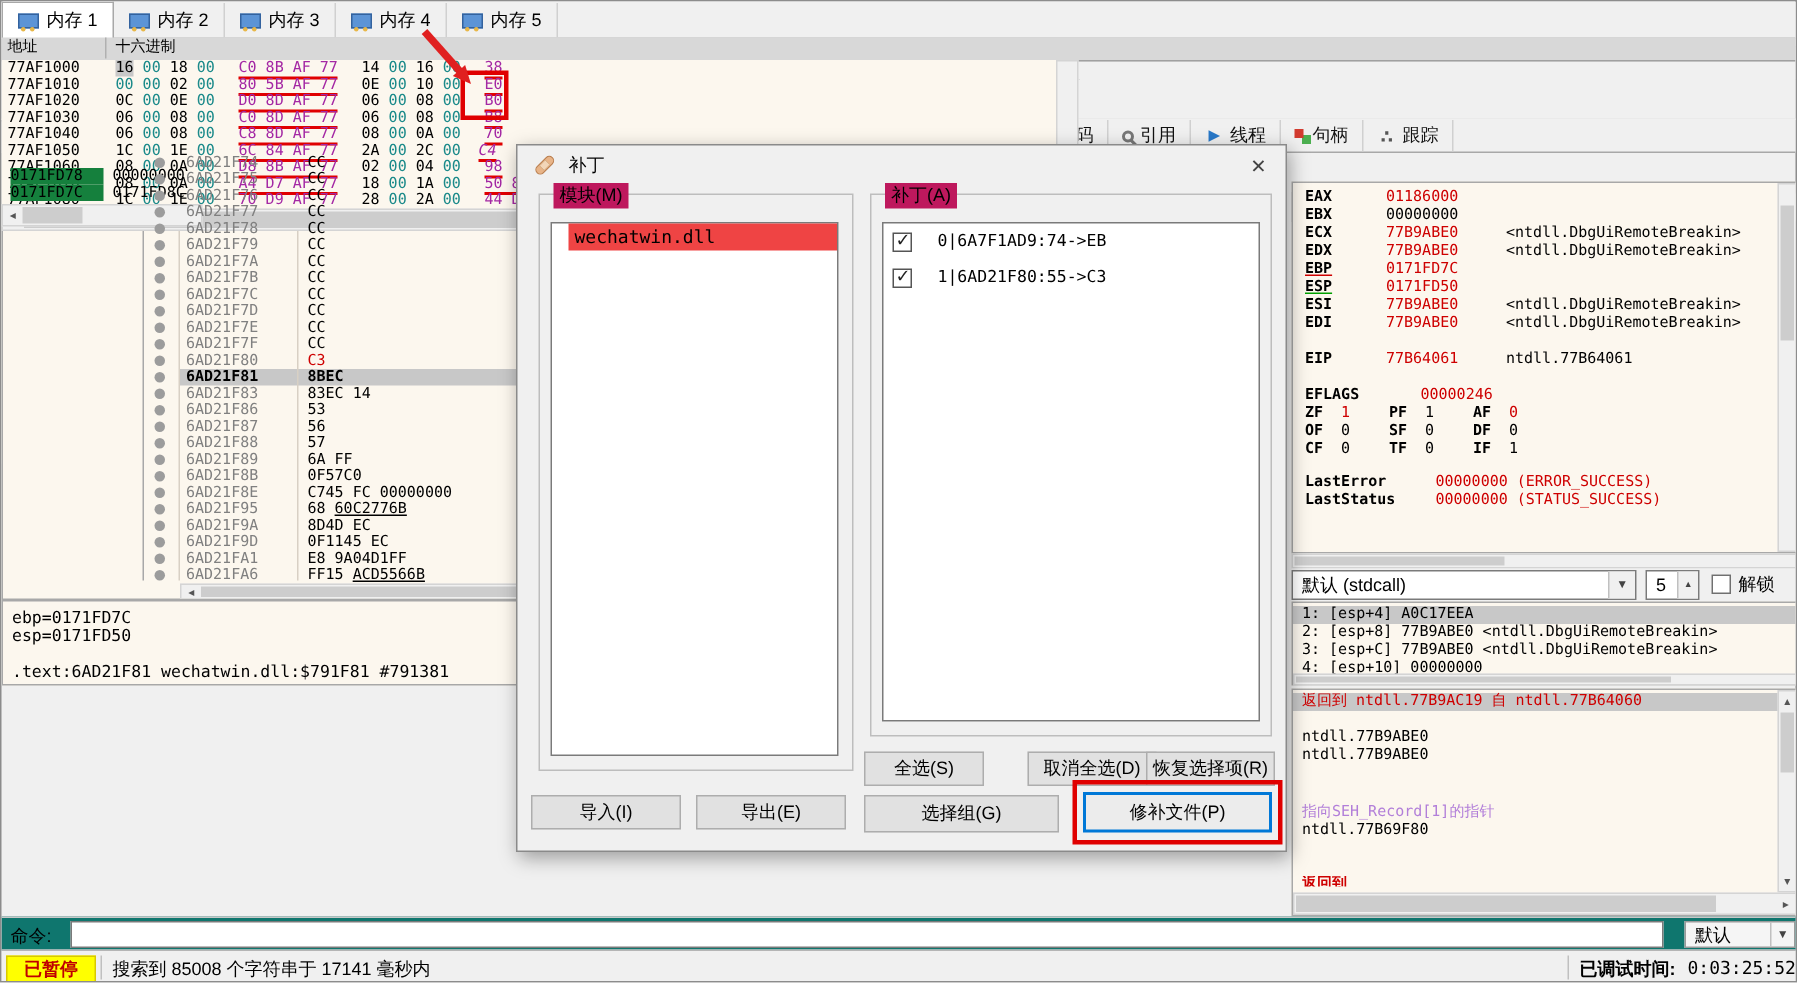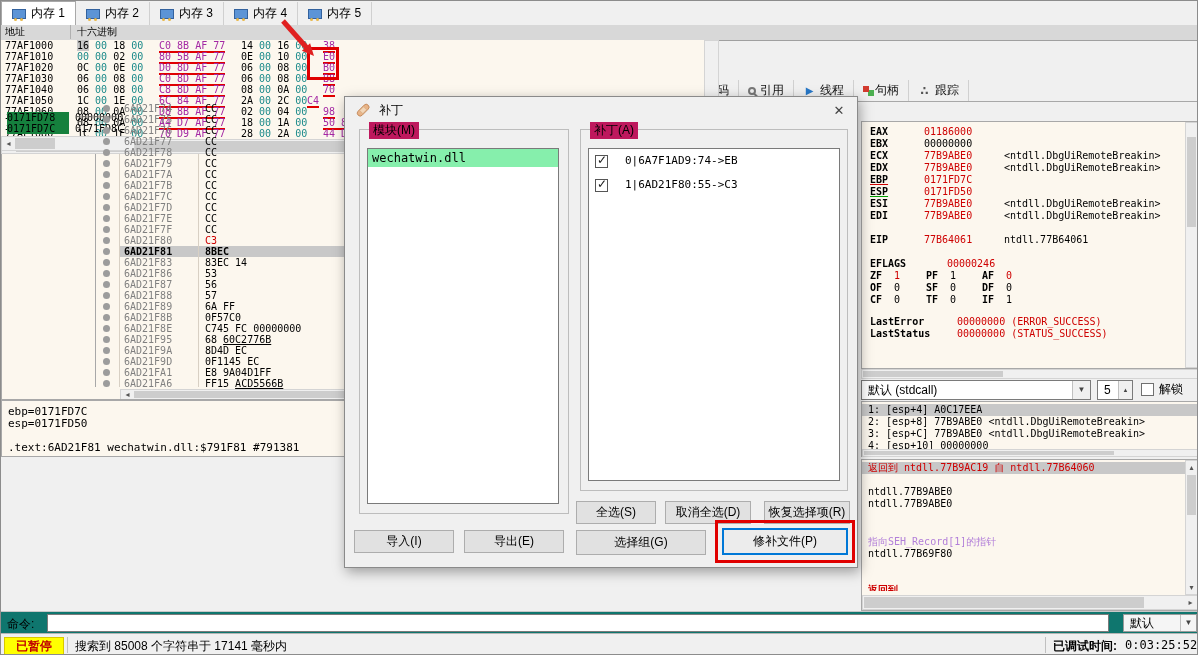--- a/index.html
+++ b/index.html
@@ -191,29 +191,29 @@
   #dialog{position:absolute;left:343px;top:95px;width:514px;height:472px;background:#F0F0F0;border:1px solid #8A8A8A;box-sizing:border-box;box-shadow:2px 4px 12px rgba(0,0,0,0.35);z-index:50;}
   #dlg-titlebar{position:absolute;left:0;top:0;width:100%;height:26px;display:flex;align-items:center;}
   #dlg-icon{margin:0 8px 0 10px;width:16px;height:16px;flex:none;}
   #dlg-close{position:absolute;right:8px;top:4px;width:20px;height:18px;display:flex;align-items:center;justify-content:center;color:#444;font-size:13px;}
   .grp{position:absolute;border:1px solid #BDBDBD;}
   .grp-label{position:absolute;top:-8px;left:9px;background:#be185d;padding:0 4px;}
   #grp-module{left:14px;top:32px;width:208px;height:383px;}
   #grp-patch{left:235px;top:32px;width:266px;height:360px;}
   #module-list{position:absolute;left:22px;top:51px;width:192px;height:356px;background:#FFF;border:1px solid #7A7A7A;box-sizing:border-box;}
   .mod-item{height:18px;line-height:18px;padding-left:4px;font-family:"DejaVu Sans Mono",monospace;font-size:12px;}
-  .mod-item.sel{background:#86efac;}
+  .mod-item.sel{background:#ef4444;margin-left:11px;}
   #patch-list{position:absolute;left:243px;top:51px;width:252px;height:333px;background:#FFF;border:1px solid #7A7A7A;box-sizing:border-box;}
   .patch-item{position:relative;height:20px;margin-top:4px;}
   .pcheck{position:absolute;left:6px;top:2px;width:13px;height:13px;background:#FFF;border:1px solid #555;box-sizing:border-box;}
   .pcheck.checked::after{content:"✓";position:absolute;left:1px;top:-3px;font-size:12px;color:#222;}
   .ptext{position:absolute;left:36px;top:1px;font-family:"DejaVu Sans Mono",monospace;font-size:11px;}
   .dbtn{position:absolute;background:#E1E1E1;border:1px solid #ADADAD;box-sizing: border-box;display:flex;align-items:center;justify-content:center;font-size:12px;}
   #btn-selall{left:231px;top:404px;width:80px;height:23px;}
-  #btn-deselall{left:320px;top:404px;width:86px;height:23px;}
+  #btn-deselall{left:340px;top:404px;width:86px;height:23px;}
   #btn-restore{left:419px;top:404px;width:86px;height:23px;}
   #btn-import{left:9px;top:433px;width:100px;height:23px;}
   #btn-export{left:119px;top:433px;width:100px;height:23px;}
   #btn-group{left:231px;top:433px;width:130px;height:25px;}
   #btn-patchfile{left:377px;top:431px;width:126px;height:27px;border:2px solid #0078D7;background:#ECECEC;}
   
   .anno{position:absolute;z-index:70;pointer-events:none;}
   #anno-rect-toolbar{left:306px;top:46px;width:32px;height:33px;border:3px solid #E00000;box-sizing:border-box;}
   #anno-rect-button{left:714px;top:519px;width:140px;height:43px;border:3px solid #E00000;box-sizing:border-box;}
 </style>
@@ -572,21 +572,21 @@
           <span class="mgrp" style="left: 76px;"><span class="b1">06</span><span class="b0"> 00</span><span class="b1"> 08</span><span class="b0"> 00</span></span>
           <span class="mgrp ptr" style="left: 158px;"><span>C8</span><span> 8D</span><span> AF</span><span> 77</span></span>
           <span class="mgrp" style="left: 240px;"><span class="b1">08</span><span class="b0"> 00</span><span class="b1"> 0A</span><span class="b0"> 00</span></span>
           <span class="mgrp ptr" style="left: 322px;"><span>70</span></span>
         </div>
         <div class="mrow">
           <span class="maddr">77AF1050</span>
           <span class="mgrp" style="left: 76px;"><span class="b1">1C</span><span class="b0"> 00</span><span class="b1"> 1E</span><span class="b0"> 00</span></span>
           <span class="mgrp ptr" style="left: 158px;"><span>6C</span><span> 84</span><span> AF</span><span> 77</span></span>
           <span class="mgrp" style="left: 240px;"><span class="b1">2A</span><span class="b0"> 00</span><span class="b1"> 2C</span><span class="b0"> 00</span></span>
-          <span class="mgrp ptr" style="left: 306px;"><span>C4</span></span>
+          <span class="mgrp ptr" style="left: 318px; font-style: italic;"><span>C4</span></span>
         </div>
         <div class="mrow">
           <span class="maddr">77AF1060</span>
           <span class="mgrp" style="left: 76px;"><span class="b1">08</span><span class="b0"> 00</span><span class="b1"> 0A</span><span class="b0"> 00</span></span>
           <span class="mgrp ptr" style="left: 158px;"><span>D8</span><span> 8B</span><span> AF</span><span> 77</span></span>
           <span class="mgrp" style="left: 240px;"><span class="b1">02</span><span class="b0"> 00</span><span class="b1"> 04</span><span class="b0"> 00</span></span>
           <span class="mgrp ptr" style="left: 322px;"><span>98</span></span>
           <span class="mascii">....Ø._W......._W</span>
         </div>
         <div class="mrow">

